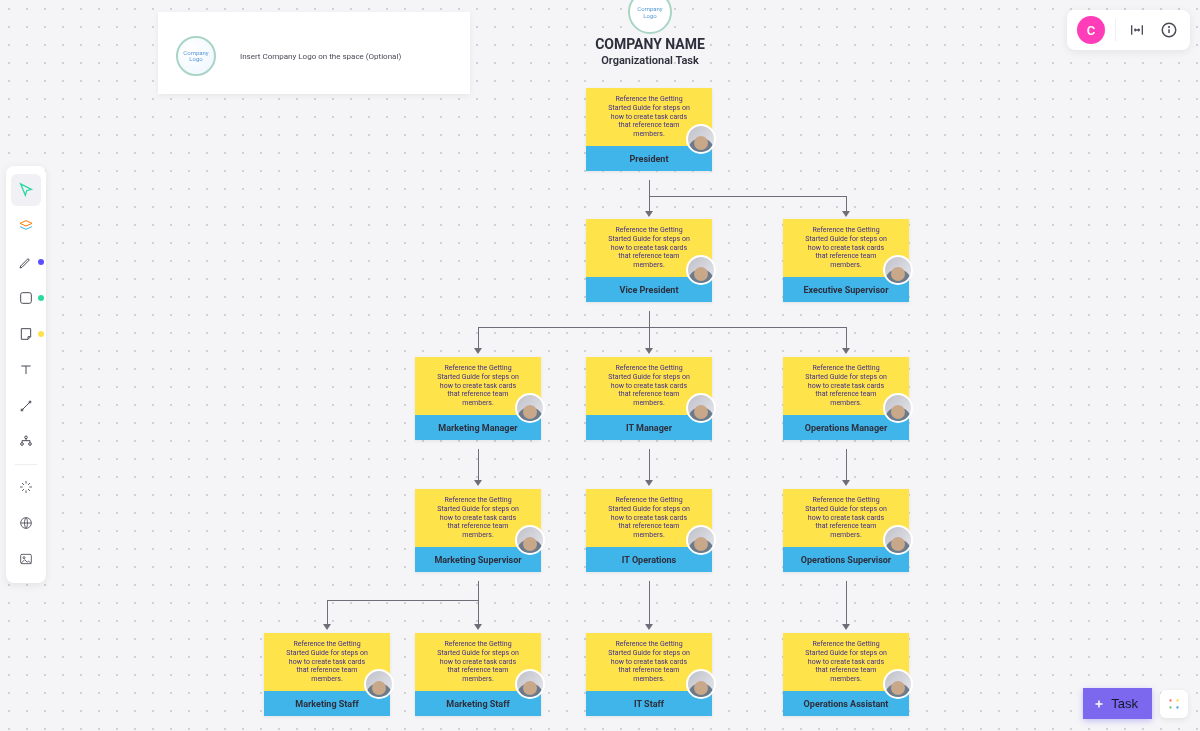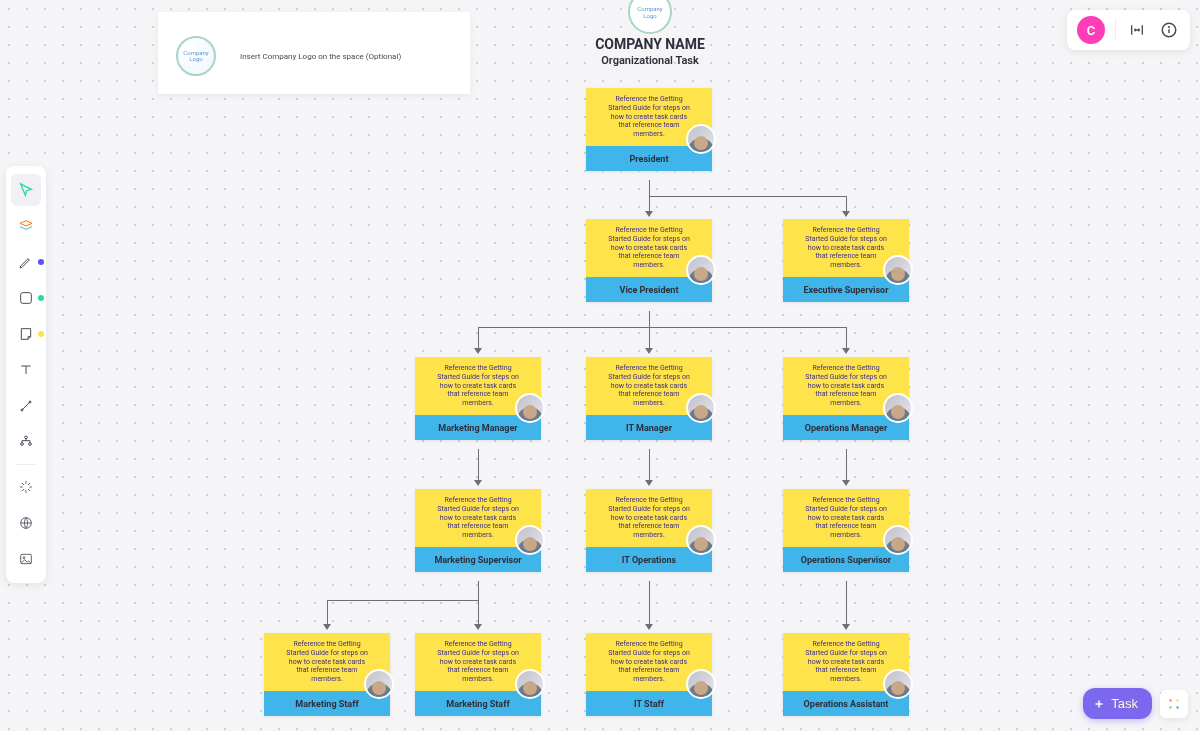--- a/index.html
+++ b/index.html
@@ -60,22 +60,22 @@
   }
   .vdiv { width: 1px; height: 22px; background: #eceef0; }
   .icon-btn { width: 22px; height: 22px; display:flex; align-items:center; justify-content:center; cursor:pointer; color:#4b4b58;}
 
   
   .bottom-right {
     position: absolute; right: 12px; bottom: 12px;
     display: flex; align-items: center; gap: 8px; z-index: 50;
   }
   .task-btn {
-    background: #7b68ee; color: #fef9c3;
-    border: none; border-radius: 12px;
+    background: #7b68ee; color: #0f172a;
+    border: none; border-radius: 0;
     padding: 8px 14px 8px 10px;
     font-size: 13px; font-weight: 500;
     display: flex; align-items: center; gap: 6px;
     cursor: pointer;
     box-shadow: 0 2px 6px rgba(123,104,238,0.4);
   }
   .apps-btn {
     width: 28px; height: 28px; background:#fff; border-radius:6px;
     box-shadow: 0 2px 6px rgba(0,0,0,0.08);
     display:flex; align-items:center; justify-content:center; cursor:pointer;

